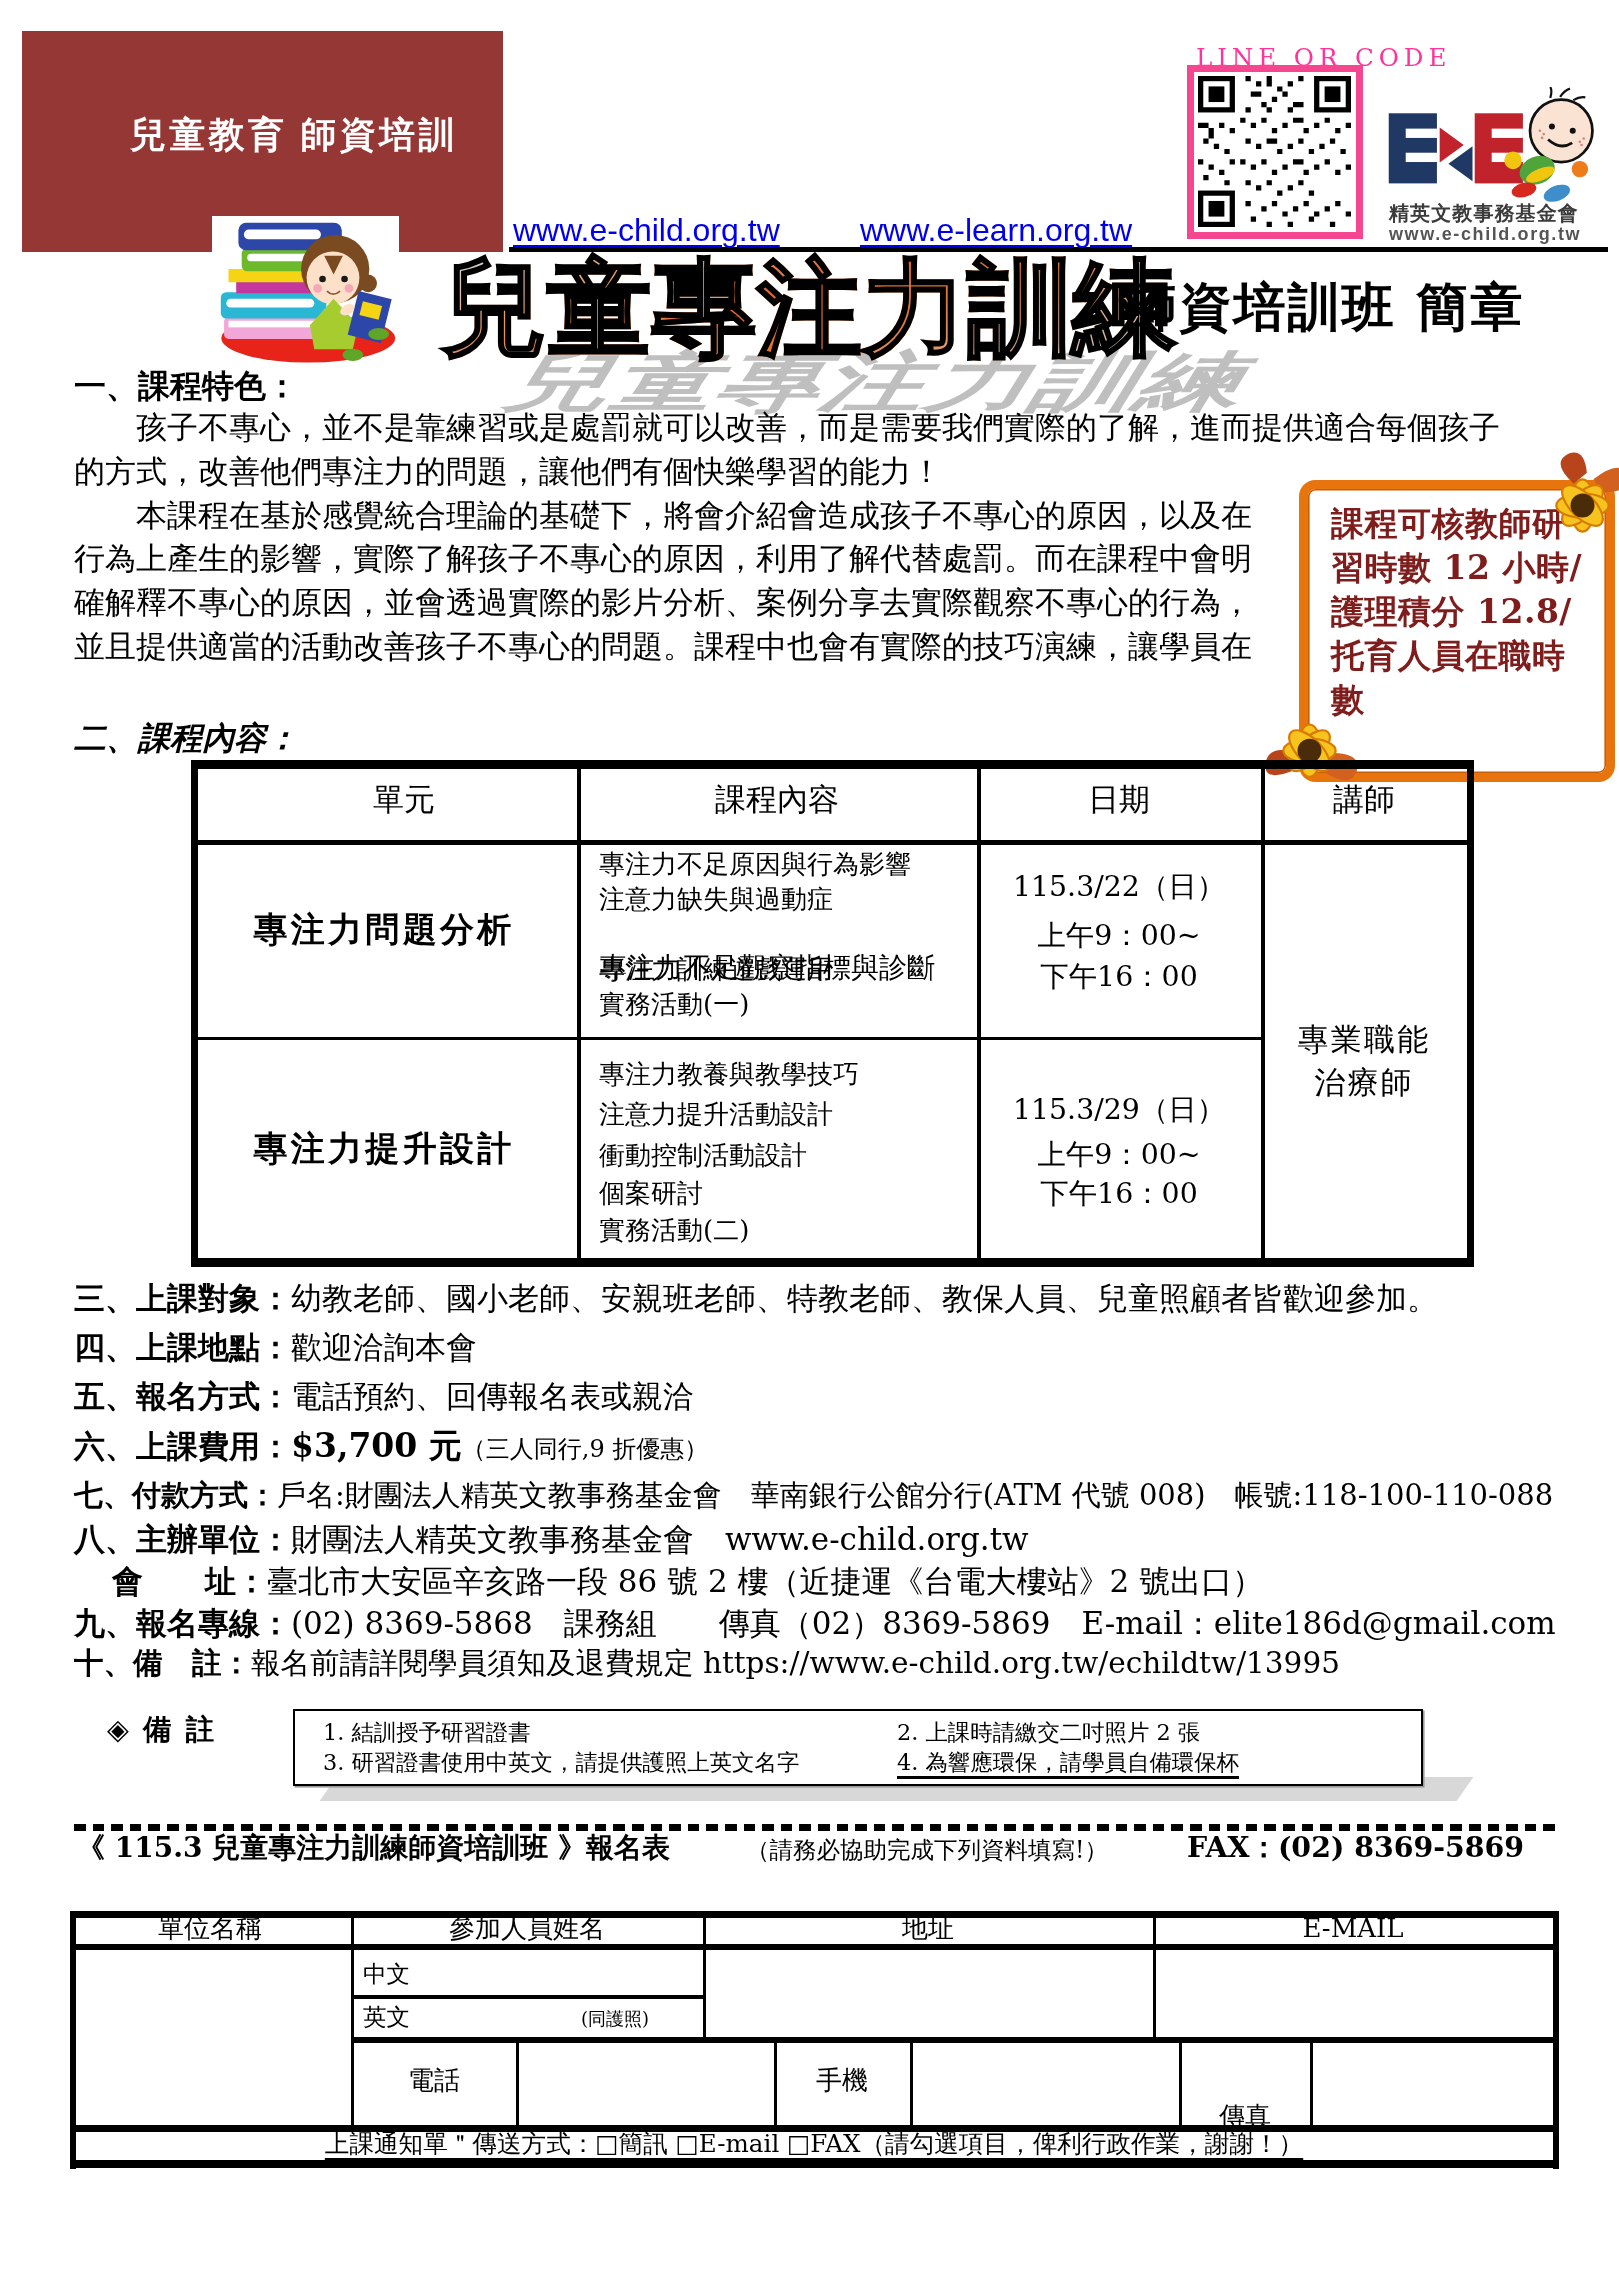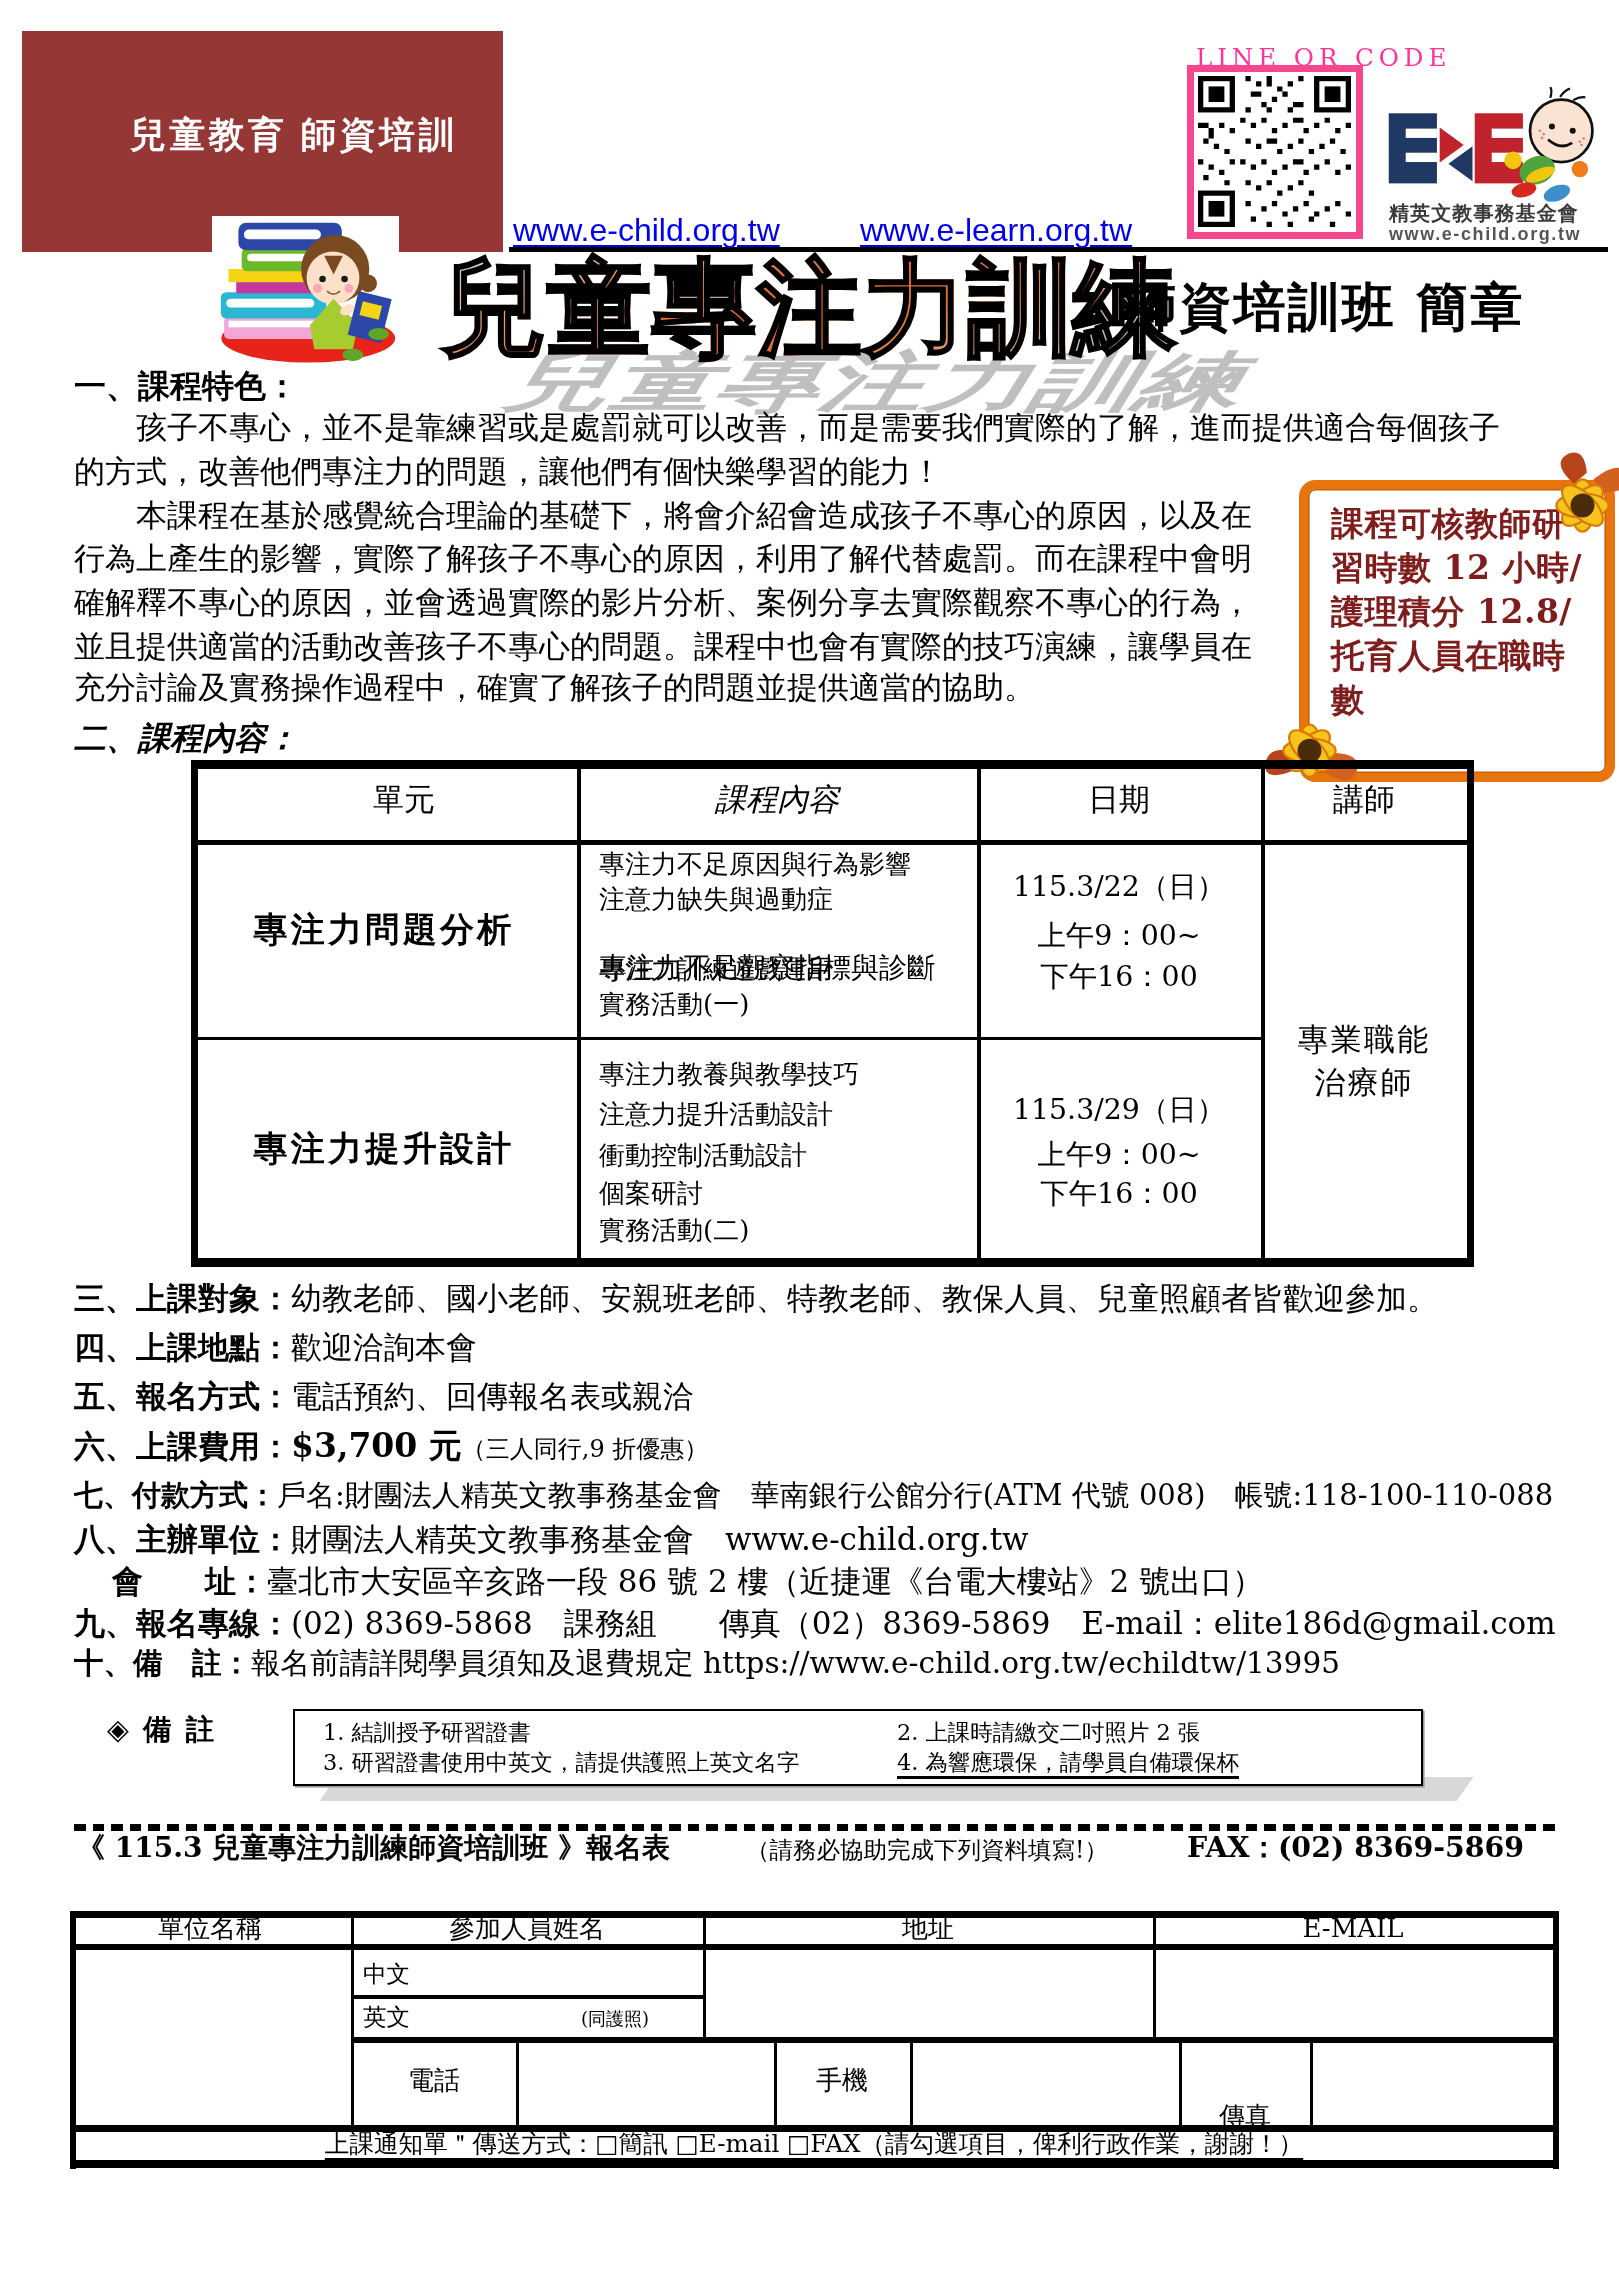--- a/index.html
+++ b/index.html
@@ -141,21 +141,20 @@
   <div class="t wordart" style="left:442px;top:253px;">兒童專注力訓練</div>
   <div class="t b" style="left:1125px;top:280px;font-size:52px;letter-spacing:2.2px;">師資培訓班 簡章</div>
 
   <div class="t b" style="left:74px;top:370px;font-size:32px;">一、課程特色：</div>
   <div class="t" style="left:74px;top:411px;font-size:31px;">　　孩子不專心，並不是靠練習或是處罰就可以改善，而是需要我們實際的了解，進而提供適合每個孩子</div>
   <div class="t" style="left:74px;top:455px;font-size:31px;">的方式，改善他們專注力的問題，讓他們有個快樂學習的能力！</div>
   <div class="t" style="left:74px;top:499px;font-size:31px;">　　本課程在基於感覺統合理論的基礎下，將會介紹會造成孩子不專心的原因，以及在</div>
   <div class="t" style="left:74px;top:542px;font-size:31px;">行為上產生的影響，實際了解孩子不專心的原因，利用了解代替處罰。而在課程中會明</div>
   <div class="t" style="left:74px;top:586px;font-size:31px;">確解釋不專心的原因，並會透過實際的影片分析、案例分享去實際觀察不專心的行為，</div>
   <div class="t" style="left:74px;top:630px;font-size:31px;">並且提供適當的活動改善孩子不專心的問題。課程中也會有實際的技巧演練，讓學員在</div>
-  <div class="t" style="left:74px;top:671px;font-size:31px;">充分討論及實務操作過程中，確實了解孩子的問題並提供適當的協助。</div>
 
   <div class="obox" style="left:1299px;top:480px;width:298px;height:284px;"></div>
   <div style="position:absolute;left:1331px;top:502px;width:252px;font-size:33px;font-weight:bold;color:#7f1d1d;line-height:1.33;letter-spacing:0.5px;">課程可核教師研習時數 12 小時/護理積分 12.8/托育人員在職時數</div>
   <svg width="109" height="109" viewBox="0 0 100 100" style="position:absolute;left:1528px;top:451px;">
     <g transform="translate(50 50)">
       <path d="M-8 -20 Q-30 -40 -12 -48 Q2 -52 4 -30 Z" fill="#B8441C"></path>
       <path d="M10 -24 Q36 -44 42 -26 Q44 -12 18 -12 Z" fill="#D2601E"></path>
       <g fill="#F7C31F" stroke="#D87B00" stroke-width="2">
         <ellipse rx="11" ry="24" transform="rotate(0)"></ellipse>
           <ellipse rx="11" ry="24" transform="rotate(45)"></ellipse>
@@ -185,21 +184,21 @@
   <div class="bar" style="left:191px;top:1258px;width:1282px;height:9.3px;"></div>
   <div class="bar" style="left:191px;top:760px;width:6.6px;height:507px;"></div>
   <div class="bar" style="left:1467px;top:760px;width:6.6px;height:507px;"></div>
   <div class="bar" style="left:198px;top:840px;width:1269px;height:4.9px;"></div>
   <div class="bar" style="left:198px;top:1037px;width:1063px;height:3.3px;"></div>
   <div class="bar" style="left:577px;top:769px;width:3.8px;height:489px;"></div>
   <div class="bar" style="left:977px;top:769px;width:3.8px;height:489px;"></div>
   <div class="bar" style="left:1261px;top:769px;width:3.8px;height:489px;"></div>
 
   <div class="t" style="left:384px;top:783px;font-size:31px;transform:translateX(-50%);margin-left:20px;">單元</div>
-  <div class="t" style="left:777px;top:783px;font-size:31px;transform:translateX(-50%);font-style:italic;">課程內容</div>
+  <div class="t" style="left:777px;top:783px;font-size:31px;transform:translateX(-50%);">課程內容</div>
   <div class="t" style="left:1119px;top:783px;font-size:31px;transform:translateX(-50%);">日期</div>
   <div class="t" style="left:1364px;top:783px;font-size:31px;transform:translateX(-50%);">講師</div>
 
   <div class="t b" style="left:384px;top:912px;font-size:34px;letter-spacing:3.3px;transform:translateX(-50%);">專注力問題分析</div>
   <div class="t" style="left:599px;top:851px;font-size:26px;">專注力不足原因與行為影響</div>
   <div class="t" style="left:599px;top:886px;font-size:26px;">注意力缺失與過動症</div>
   <div class="t" style="left:599px;top:953px;font-size:28px;">專注力不足觀察指標與診斷</div>
   <div class="t" style="left:599px;top:956px;font-size:26px;">專注力訓練遊戲運用</div>
   <div class="t" style="left:599px;top:991px;font-size:26px;">實務活動(一)</div>
   <div class="t" style="left:1119px;top:872px;font-size:28.4px;transform:translateX(-50%);">115.3/22（日）</div>

